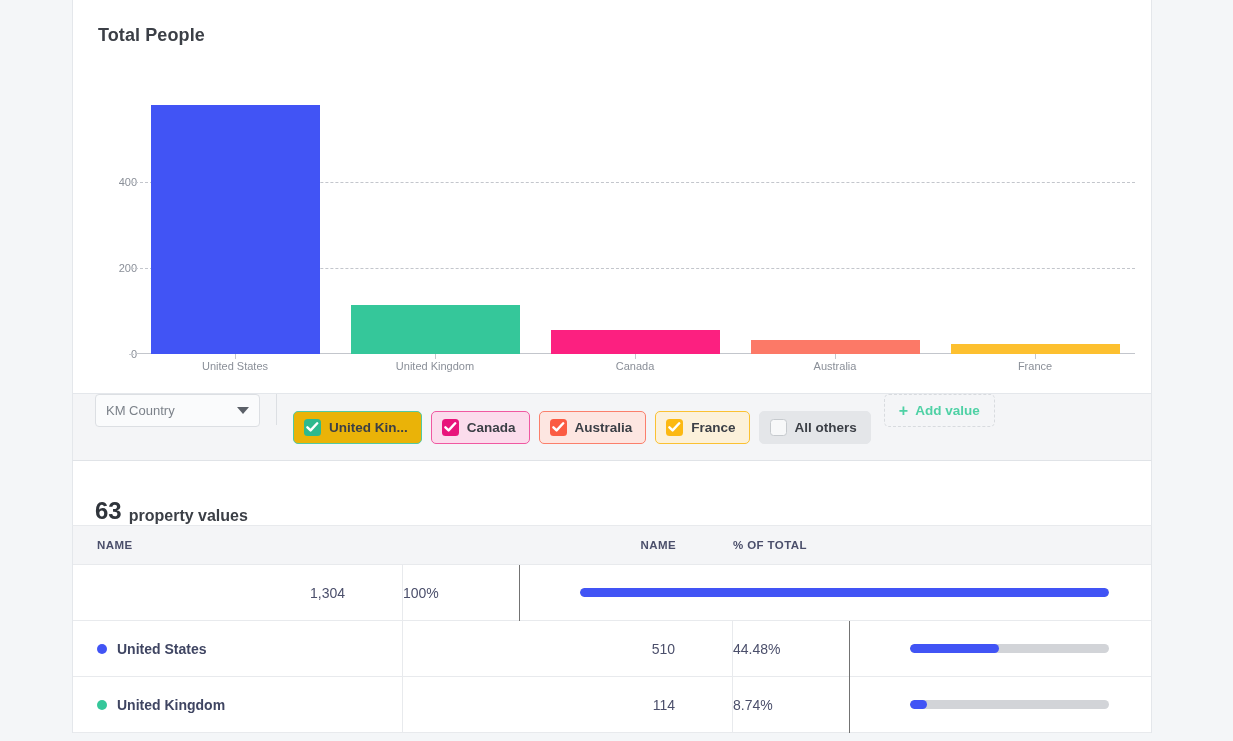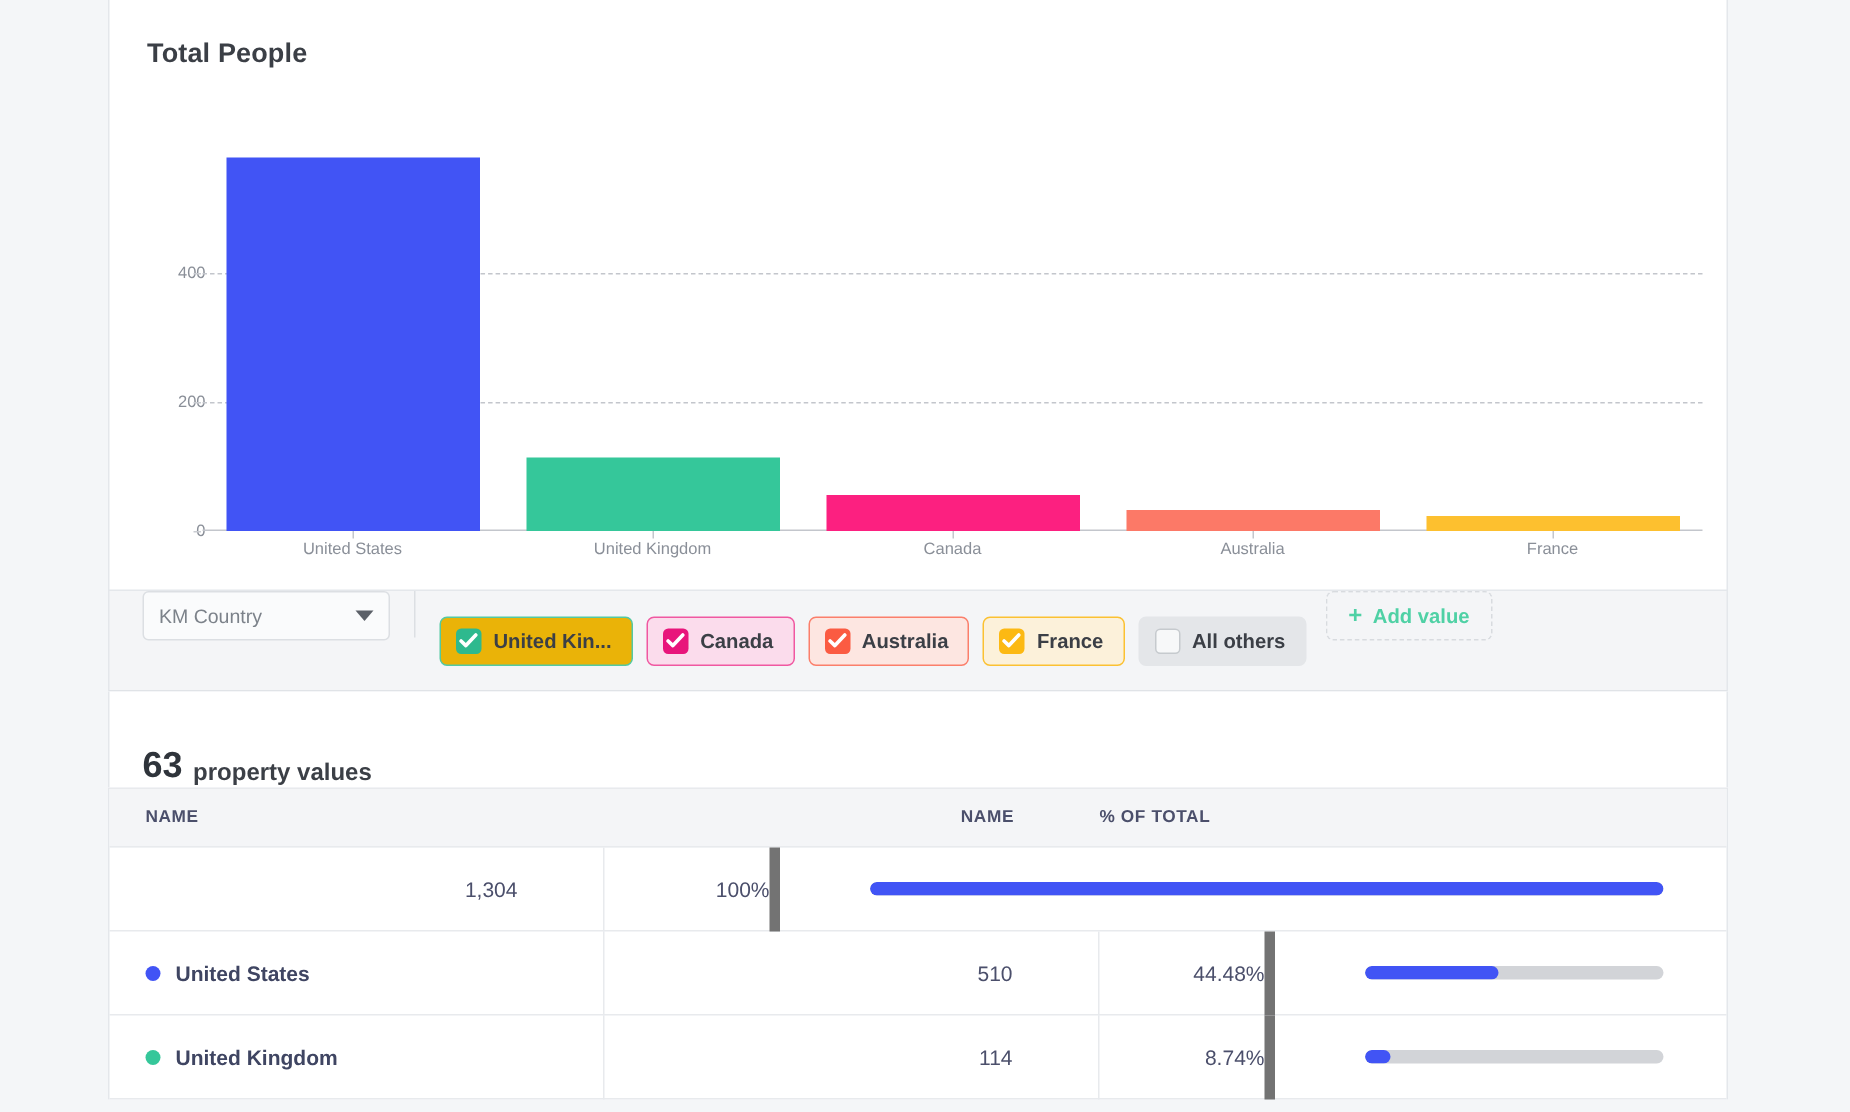--- a/index.html
+++ b/index.html
@@ -330,26 +330,26 @@
     text-align: right;
     padding-right: 57px;
     font-size: 14px;
     color: #4b4f6b;
     height: 56px;
     line-height: 56px;
     border-right: 1px solid #e8eaed;
   }
   .cell-pct {
     width: 117px;
-    text-align: right;
+    text-align: left;
     font-size: 14px;
     color: #4b4f6b;
     height: 56px;
     line-height: 56px;
-    border-right: 7px solid #737373;
+    border-right: 1px solid #737373;
   }
   .cell-bar {
     flex: 1;
     padding-left: 60px;
     padding-right: 42px;
     height: 56px;
     display: flex;
     align-items: center;
   }
   .track {

